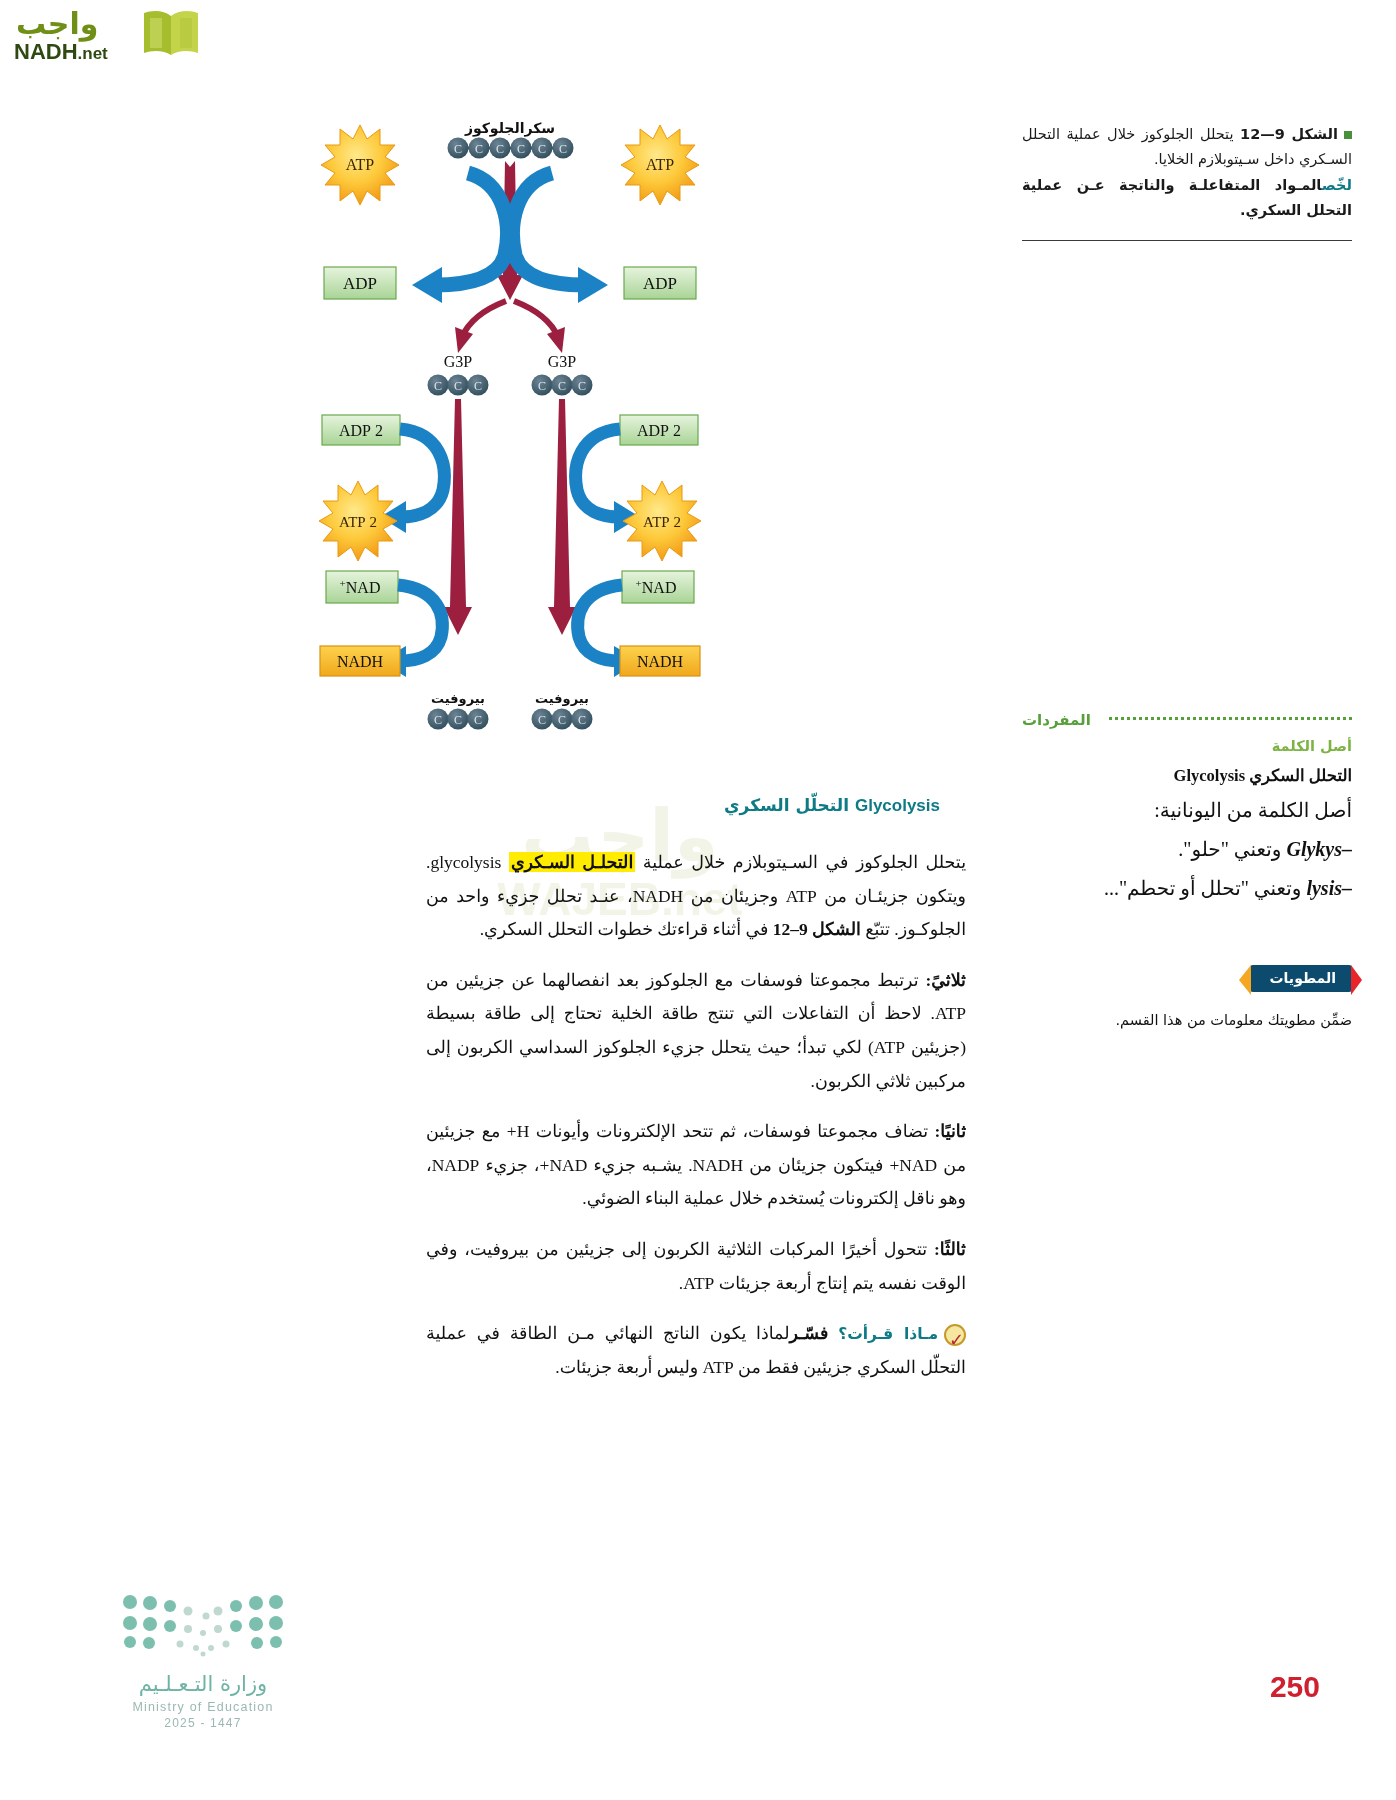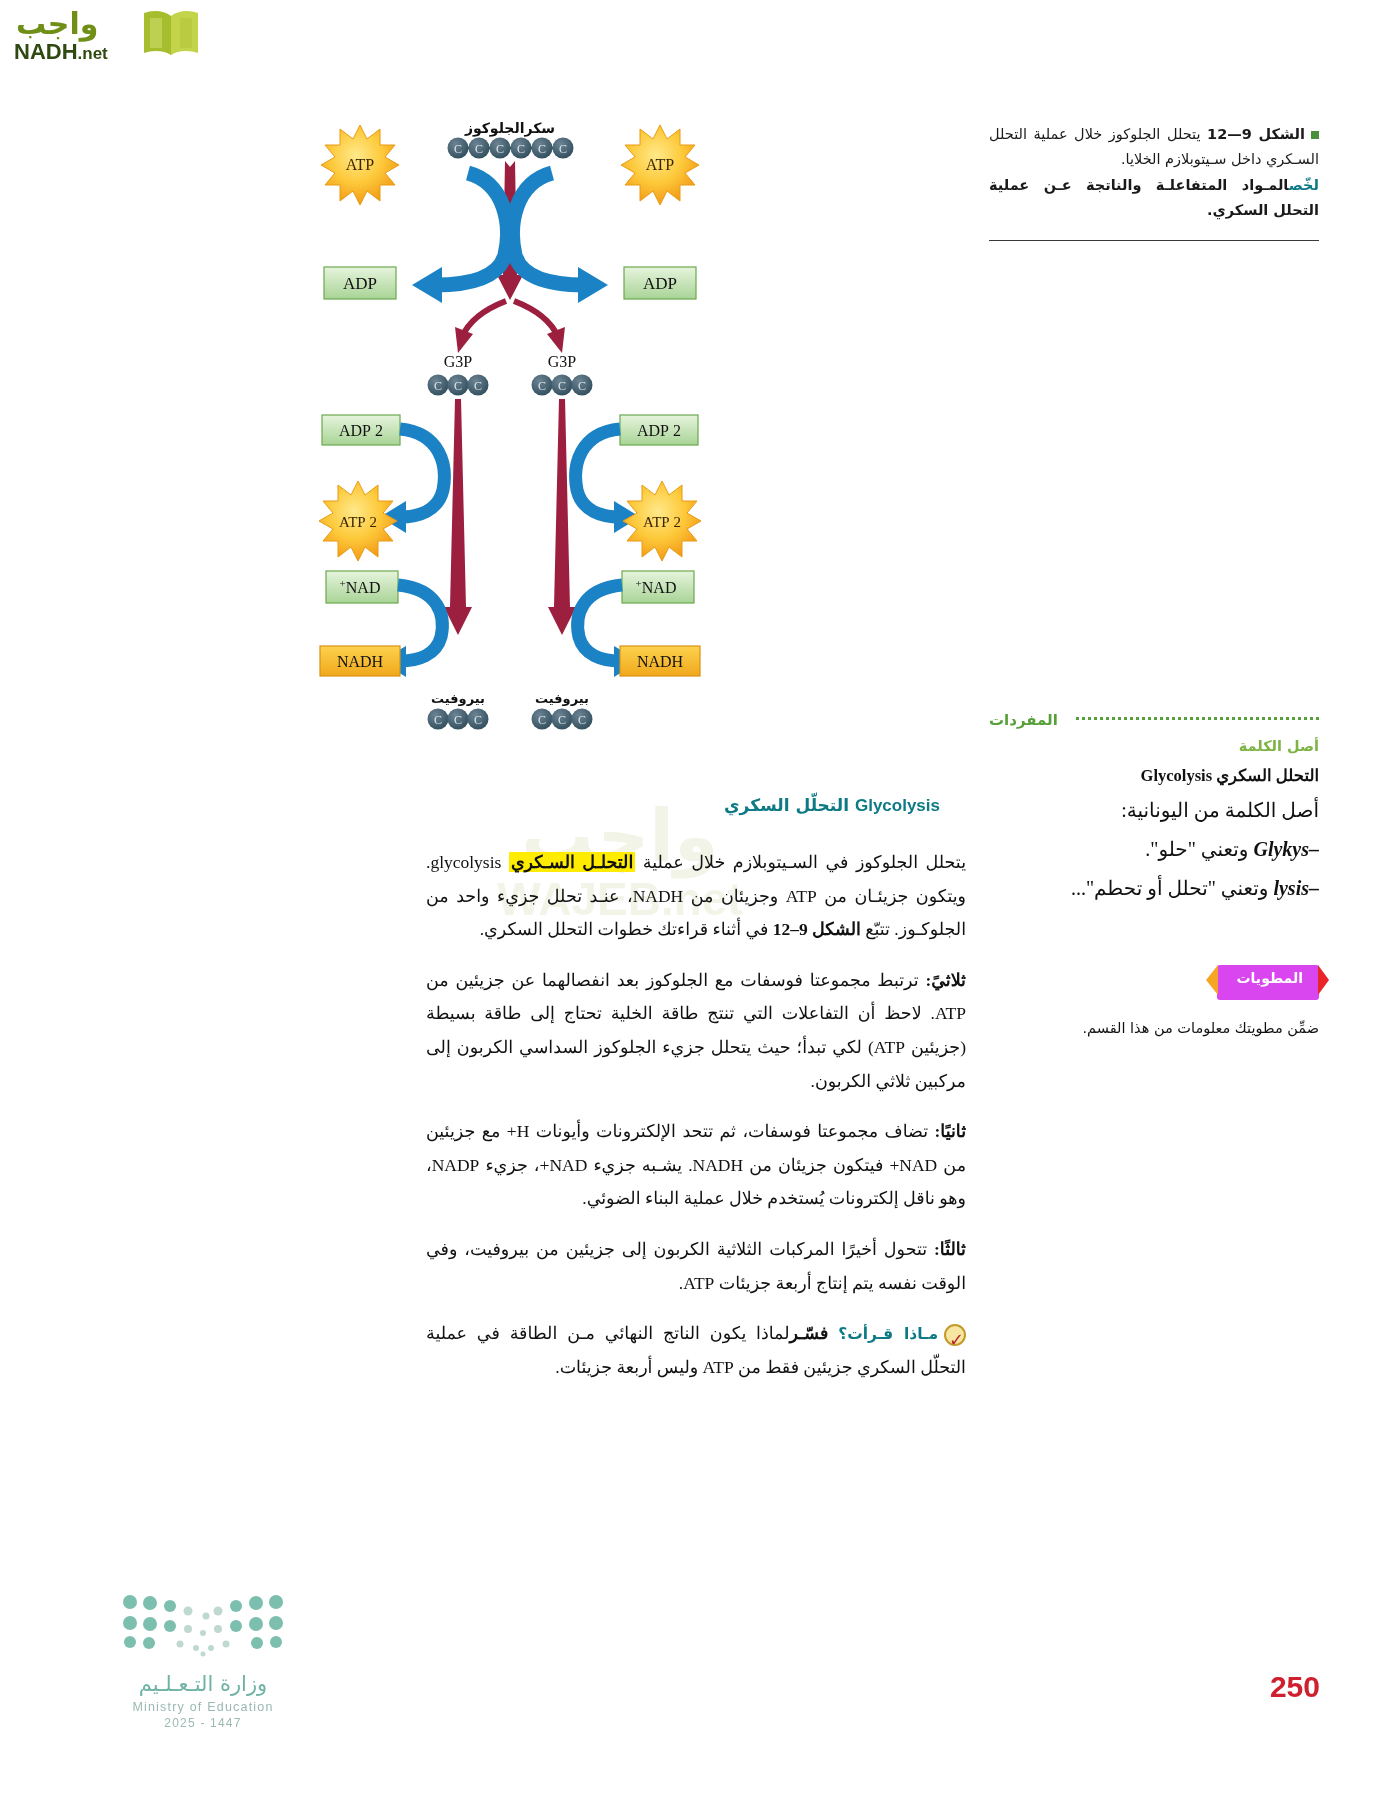--- a/index.html
+++ b/index.html
@@ -42,21 +42,21 @@
     font-family:"Liberation Sans", sans-serif; font-size:46px; font-weight:bold;
     color:#d9dcb4; text-align:center; direction:ltr; line-height:1; margin-top:4px;
   }
 
   
   .diagram { position:absolute; left:300px; top:115px; width:420px; height:640px; z-index:2; }
   .diagram svg { display:block; }
 
   
   .right-col {
-    position:absolute; right:77px; top:122px; width:330px;
+    position:absolute; right:44px; top:122px; width:330px;
     text-align:right; direction:rtl; z-index:3;
   }
   .fig-caption {
     font-family:"DejaVu Sans", sans-serif;
     font-size:14.5px; line-height:1.75; color:#1a1a1a; text-align:justify;
   }
   .fig-caption .sq {
     display:inline-block; width:8px; height:8px; background:#4a8f3c;
     margin-left:6px; vertical-align:middle;
   }
@@ -81,23 +81,23 @@
   }
   .vocab-line {
     font-family:"Liberation Serif", serif;
     font-size:20px; color:#111; margin-top:9px; line-height:1.5;
   }
   .vocab-line i { font-family:"Liberation Serif", serif; font-weight:bold; font-style:italic; }
 
   .fold-badge-wrap { margin-top:62px; }
   .fold-badge {
     display:inline-block; position:relative;
-    background:#d946ef; color:#fff;
+    background:#0c4a6e; color:#fff;
     font-family:"DejaVu Sans", sans-serif; font-size:14px; font-weight:bold;
-    padding:5px 16px 14px 20px; border-radius:3px;
+    padding:5px 16px 6px 20px; border-radius:3px;
   }
   .fold-badge::after{
     content:""; position:absolute; left:-11px; top:0; width:0; height:0;
     border-top:15px solid transparent; border-bottom:15px solid transparent;
     border-right:12px solid #f5a623;
   }
   .fold-badge::before{
     content:""; position:absolute; right:-10px; top:0; width:0; height:0;
     border-top:15px solid transparent; border-bottom:15px solid transparent;
     border-left:11px solid #e8262a;

